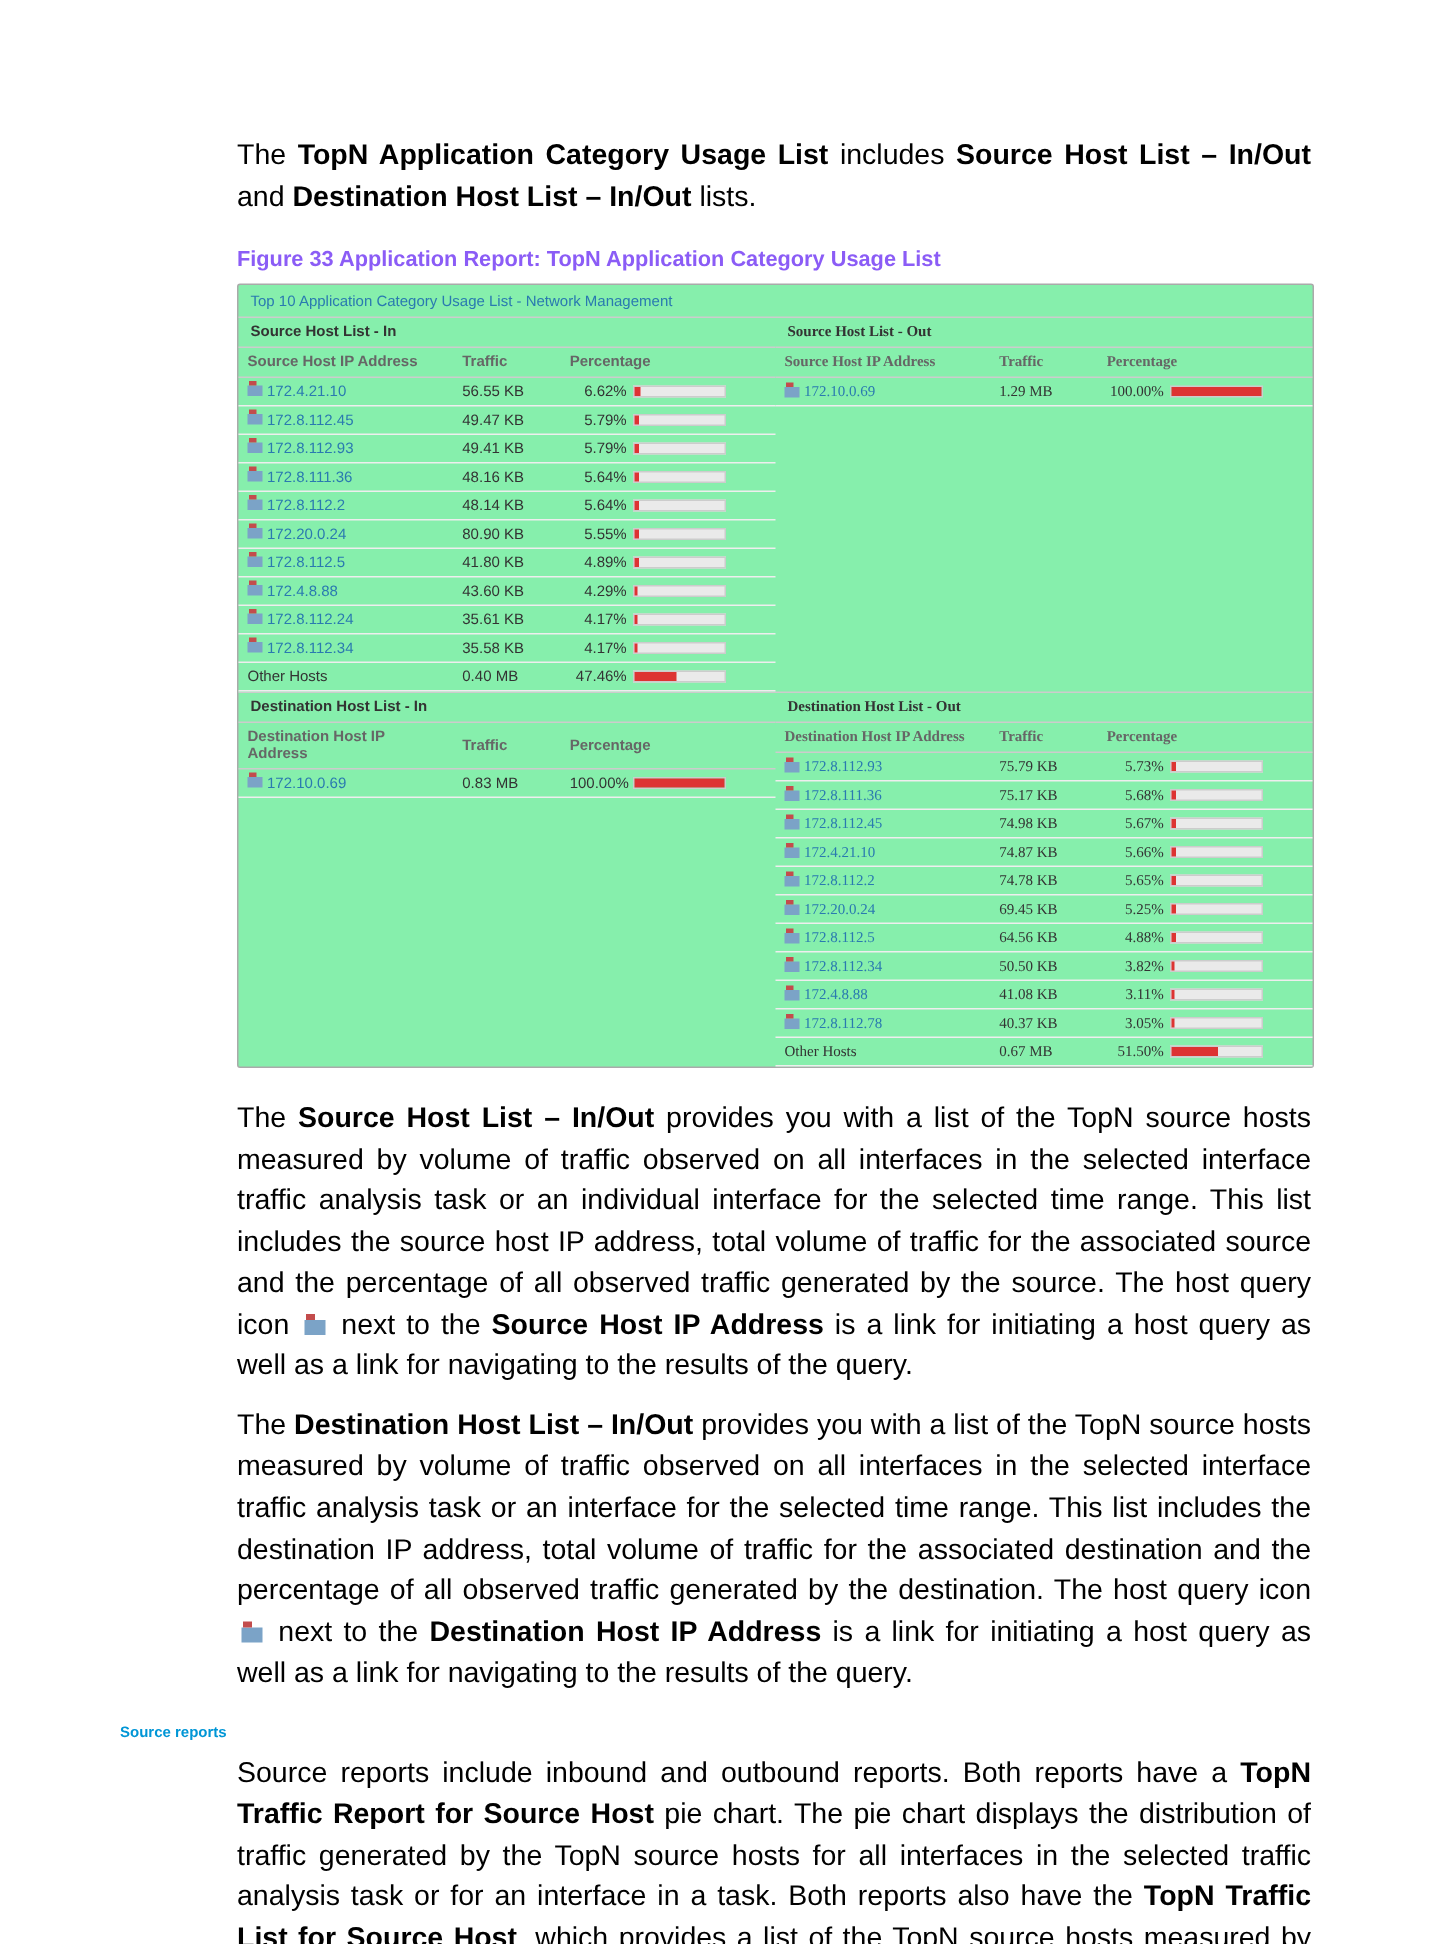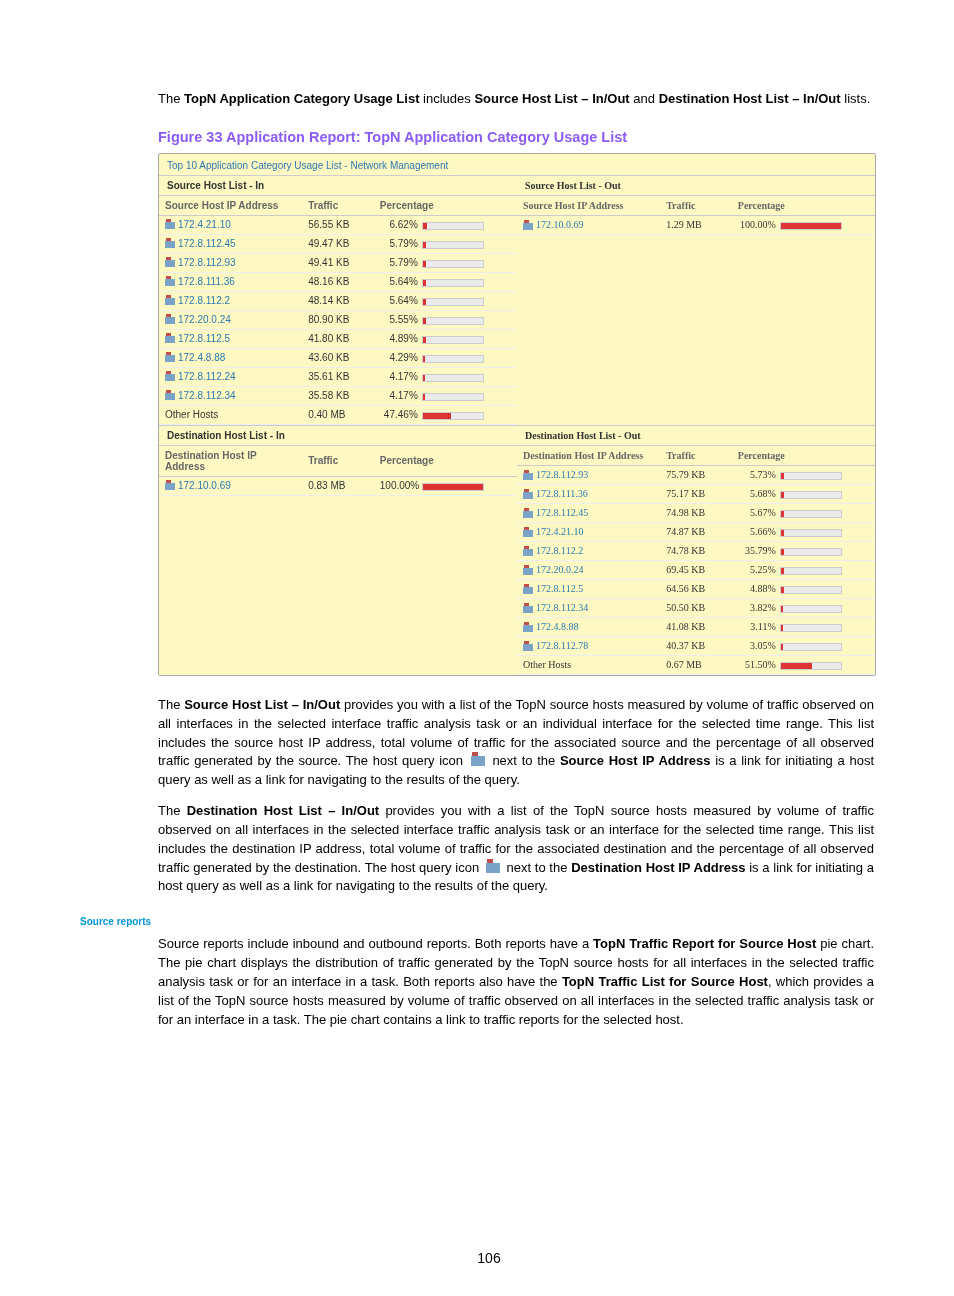--- a/index.html
+++ b/index.html
@@ -11,21 +11,21 @@
     font-size: 14px;
   }
   .page {
     width: 954px;
     min-height: 1296px;
     box-sizing: border-box;
     padding: 90px 80px 40px 80px;
     position: relative;
   }
   .body-text {
-    font-size: 13px;
+    font-size: 19px;
     line-height: 1.45;
     margin: 0 0 12px 0;
     text-align: justify;
   }
   .body-text strong { font-weight: bold; }
   .figure-caption {
     color: #8b5cf6;
     font-weight: bold;
     font-size: 14.5px;
     margin: 20px 0 8px 0;
@@ -38,21 +38,21 @@
     padding-left: 0;
   }
   .indent { margin-left: 78px; }
   
   .screenshot {
     border: 1px solid #aaa;
     border-radius: 2px;
     font-size: 10px;
     color: #333;
     margin: 0 0 20px 0;
-    background: #fef9c3;
+    background: #86efac;
     width: 100%;
   }
   .ss-title {
     color: #2a7ab0;
     padding: 6px 8px 4px 8px;
     border-bottom: 1px solid #ccc;
   }
   .ss-twocol {
     display: flex;
     width: 100%;
@@ -321,21 +321,21 @@
                   <td><span class="pct">5.67%</span><span class="bar-bg"><span class="bar-fg" style="width:5.67%"></span></span></td>
                 </tr>
                 <tr>
                   <td><span class="host-icon"></span><span class="ip-link">172.4.21.10</span></td>
                   <td>74.87 KB</td>
                   <td><span class="pct">5.66%</span><span class="bar-bg"><span class="bar-fg" style="width:5.66%"></span></span></td>
                 </tr>
                 <tr>
                   <td><span class="host-icon"></span><span class="ip-link">172.8.112.2</span></td>
                   <td>74.78 KB</td>
-                  <td><span class="pct">35.79%</span><span class="bar-bg"><span class="bar-fg" style="width:5.65%"></span></span></td>
+                  <td><span class="pct">5.65%</span><span class="bar-bg"><span class="bar-fg" style="width:5.65%"></span></span></td>
                 </tr>
                 <tr>
                   <td><span class="host-icon"></span><span class="ip-link">172.20.0.24</span></td>
                   <td>69.45 KB</td>
                   <td><span class="pct">5.25%</span><span class="bar-bg"><span class="bar-fg" style="width:5.25%"></span></span></td>
                 </tr>
                 <tr>
                   <td><span class="host-icon"></span><span class="ip-link">172.8.112.5</span></td>
                   <td>64.56 KB</td>
                   <td><span class="pct">4.88%</span><span class="bar-bg"><span class="bar-fg" style="width:4.88%"></span></span></td>

